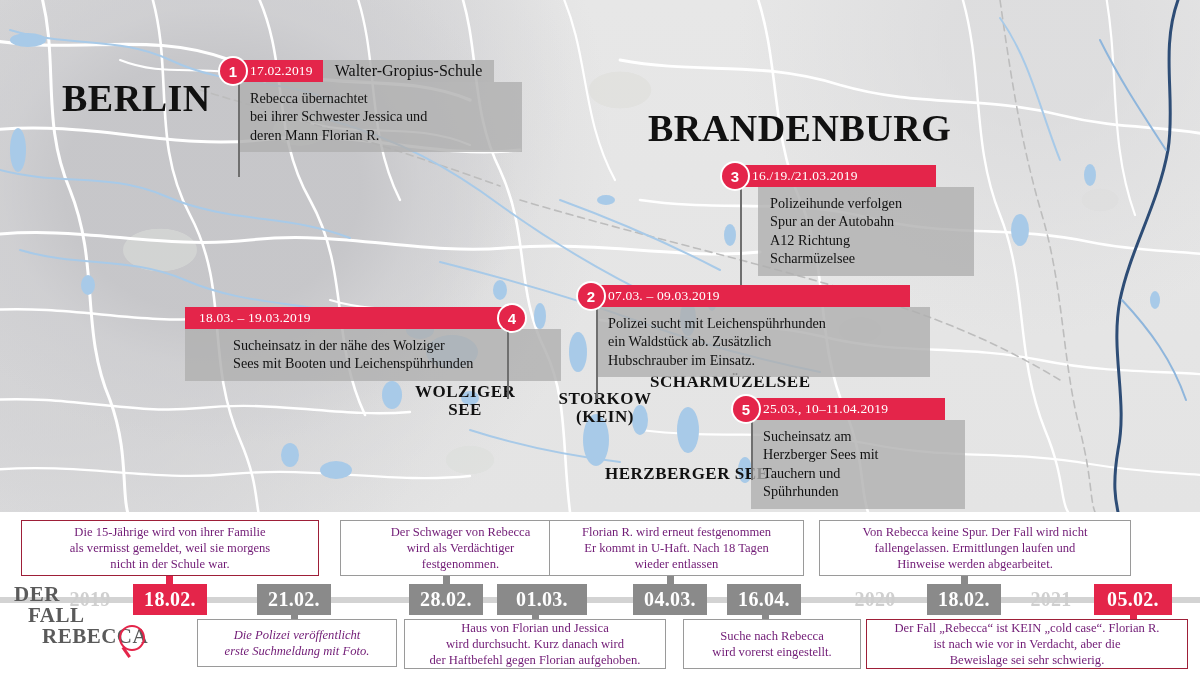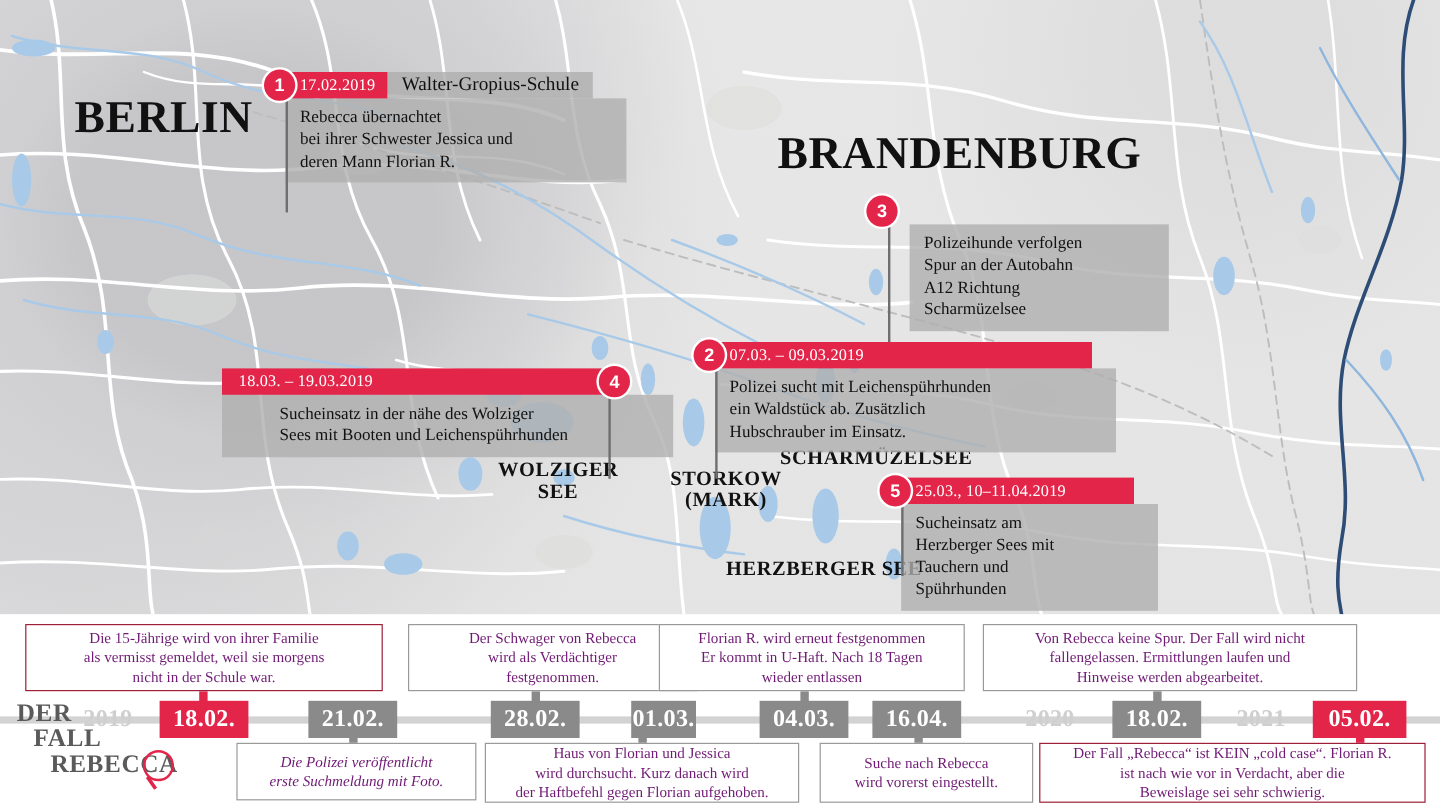--- a/index.html
+++ b/index.html
@@ -164,40 +164,41 @@
         <path d="M1100,40 C1120,80 1140,110 1166,150"></path>
         <path d="M1122,300 C1150,330 1172,360 1186,400"></path>
       </g>
     </svg>
 
     <div class="map-label" style="left:62px;top:78px;font-size:38px;">BERLIN</div>
     <div class="map-label" style="left:648px;top:108px;font-size:38px;">BRANDENBURG</div>
     <div class="map-label" style="left:415px;top:383px;font-size:17px;width:100px;">WOLZIGER
 SEE</div>
     <div class="map-label" style="left:557px;top:390px;font-size:17px;width:96px;">STORKOW
-(MARK)</div>
+(KEIN)</div>
     <div class="map-label" style="left:650px;top:373px;font-size:17px;">SCHARMÜZELSEE</div>
     <div class="map-label" style="left:605px;top:465px;font-size:17px;">HERZBERGER SEE</div>
 
     <div class="marker" style="left:220px;top:60px;">
       <div class="mk-stem" style="left:18px;top:22px;height:95px;"></div>
       <div class="mk-head">
         <div class="mk-num">1</div>
         <div class="mk-date">17.02.2019</div>
         <div class="mk-title">Walter-Gropius-Schule</div>
       </div>
       <div class="mk-body" style="width:260px;margin-left:18px;">Rebecca übernachtet
 bei ihrer Schwester Jessica und
 deren Mann Florian R.</div>
     </div>
 
     <div class="marker" style="left:722px;top:165px;">
       <div class="mk-stem" style="left:18px;top:22px;height:100px;"></div>
       <div class="mk-head">
         <div class="mk-num">3</div>
+        <div class="mk-date" style="width:174px;">16./19./21.03.2019</div>
       </div>
       <div class="mk-body" style="width:192px;margin-left:36px;">Polizeihunde verfolgen
 Spur an der Autobahn
 A12 Richtung
 Scharmüzelsee</div>
     </div>
 
     <div class="marker" style="left:578px;top:285px;">
       <div class="mk-stem" style="left:18px;top:22px;height:92px;"></div>
       <div class="mk-head">
@@ -266,21 +267,21 @@
     <div class="tl-box" style="left:683px;top:107px;width:178px;height:50px;">Suche nach Rebecca
 wird vorerst eingestellt.</div>
     <div class="tl-box red" style="left:866px;top:107px;width:322px;height:50px;">Der Fall „Rebecca“ ist KEIN „cold case“. Florian R.
 ist nach wie vor in Verdacht, aber die
 Beweislage sei sehr schwierig.</div>
 
     <div class="tl-chip year" style="left:62px;width:56px;">2019</div>
     <div class="tl-chip red" style="left:133px;width:74px;">18.02.</div>
     <div class="tl-chip" style="left:257px;width:74px;">21.02.</div>
     <div class="tl-chip" style="left:409px;width:74px;">28.02.</div>
-    <div class="tl-chip" style="left:526px;width:54px;">01.03.</div>
+    <div class="tl-chip" style="left:497px;width:90px;">01.03.</div>
     <div class="tl-chip" style="left:633px;width:74px;">04.03.</div>
     <div class="tl-chip" style="left:727px;width:74px;">16.04.</div>
     <div class="tl-chip year" style="left:845px;width:60px;">2020</div>
     <div class="tl-chip" style="left:927px;width:74px;">18.02.</div>
     <div class="tl-chip year" style="left:1022px;width:58px;">2021</div>
     <div class="tl-chip red" style="left:1094px;width:78px;">05.02.</div>
   </div>
 
   <div class="logo">
     <div class="l1">DER</div>

